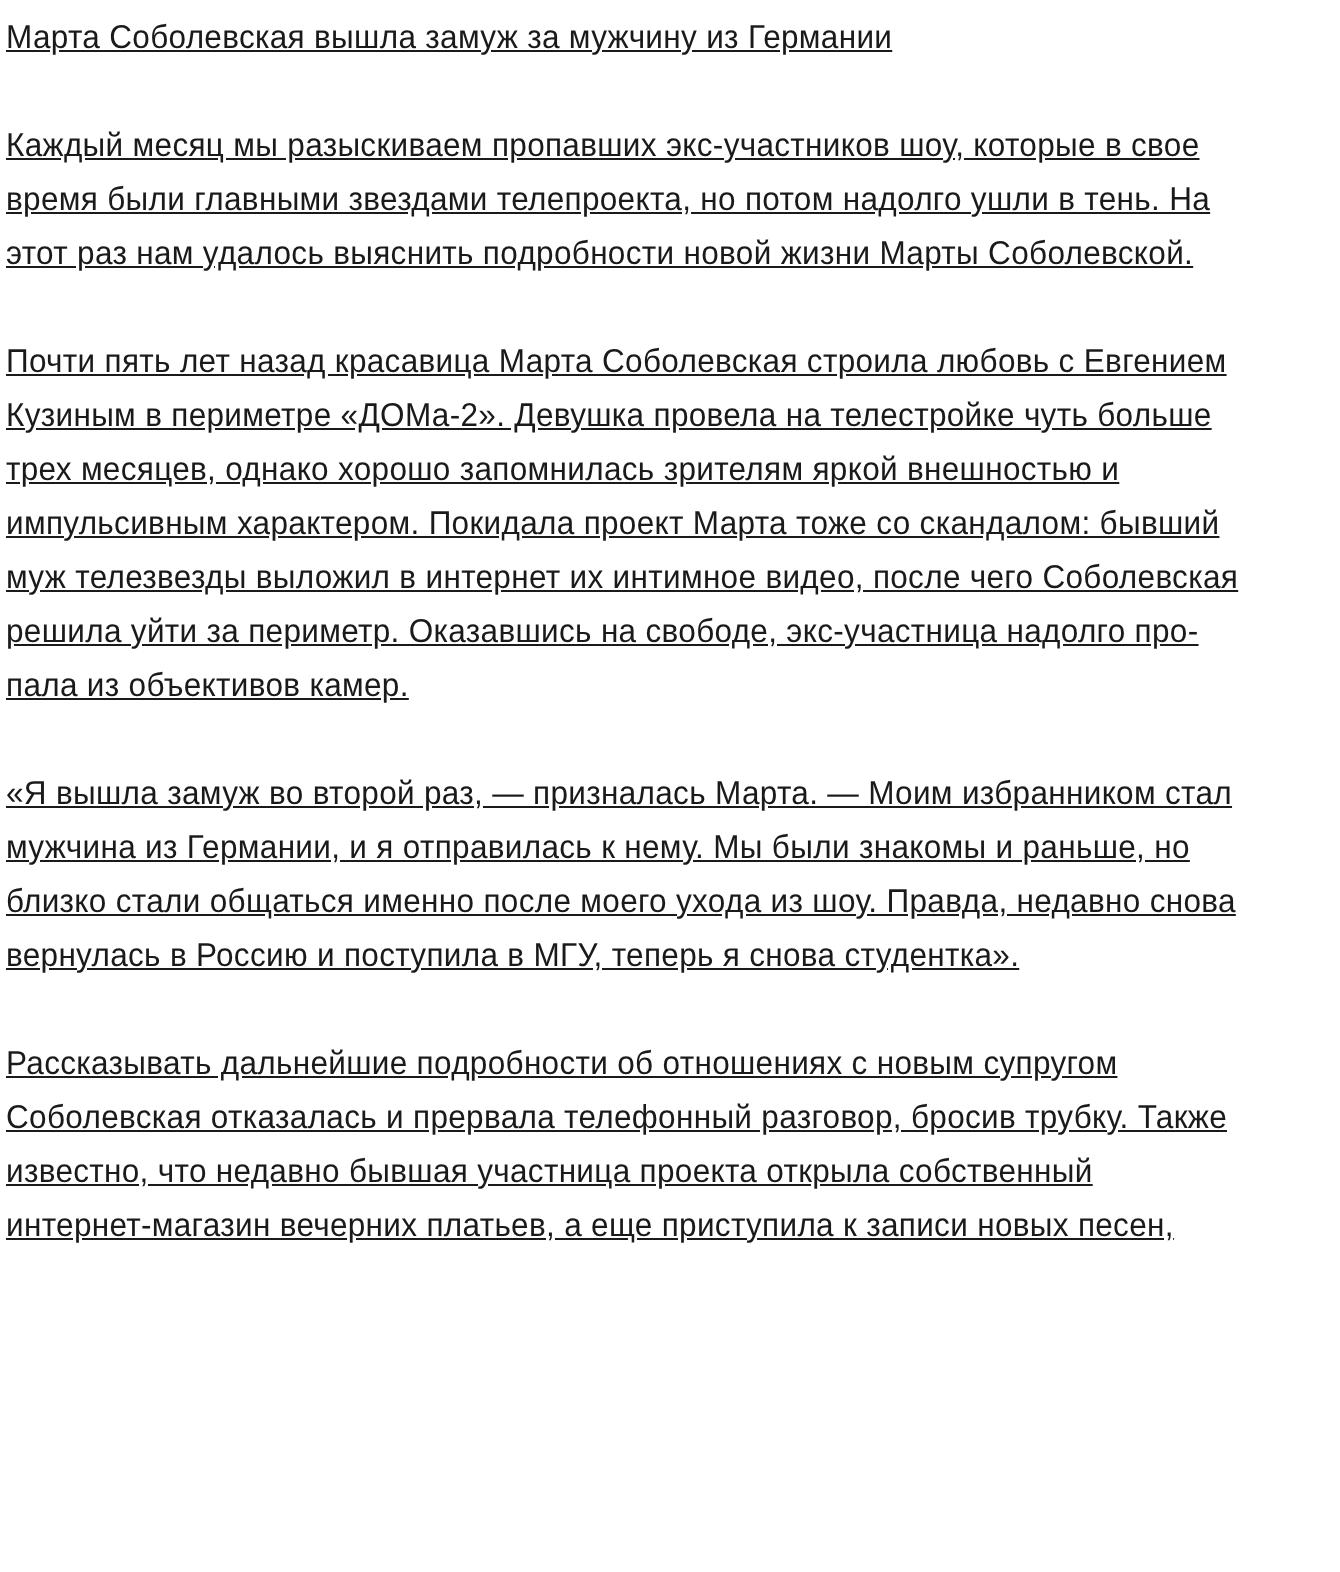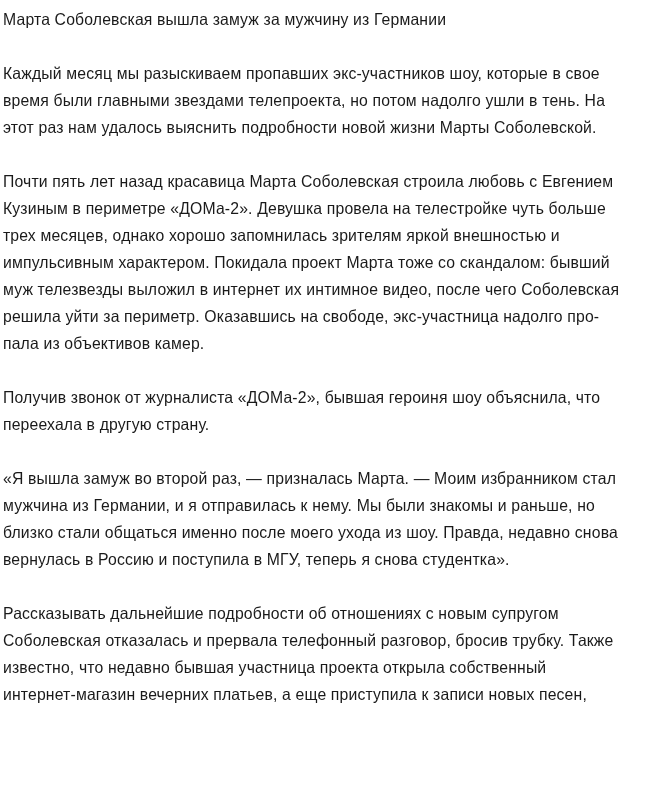--- a/index.html
+++ b/index.html
@@ -21,34 +21,34 @@
   }
   .para {
     margin: 0 0 27px 0;
     font-size: 16.5px;
     line-height: 27px;
     color: #1a1a1a;
     letter-spacing: 0.01em;
     white-space: pre-line;
     font-stretch: condensed;
     transform-origin: left top;
+    text-decoration: underline;
   }
   .para:last-child {
     margin-bottom: 0;
   }
   
   .para > span.line {
     display: block;
     transform: scaleX(0.955);
     transform-origin: left center;
   }
 </style>
 </head>
 <body style="background: rgb(255, 255, 255);">
 
 <article id="article" style="color: rgb(26, 26, 26);">
     <p class="para"><span class="line">Марта Соболевская вышла замуж за мужчину из Германии</span></p>
     <p class="para"><span class="line">Каждый месяц мы разыскиваем пропавших экс-участников шоу, которые в свое</span><span class="line">время были главными звездами телепроекта, но потом надолго ушли в тень. На</span><span class="line">этот раз нам удалось выяснить подробности новой жизни Марты Соболевской.</span></p>
     <p class="para"><span class="line">Почти пять лет назад красавица Марта Соболевская строила любовь с Евгением</span><span class="line">Кузиным в периметре «ДОМа-2». Девушка провела на телестройке чуть больше</span><span class="line">трех месяцев, однако хорошо запомнилась зрителям яркой внешностью и</span><span class="line">импульсивным характером. Покидала проект Марта тоже со скандалом: бывший</span><span class="line">муж телезвезды выложил в интернет их интимное видео, после чего Соболевская</span><span class="line">решила уйти за периметр. Оказавшись на свободе, экс-участница надолго про-</span><span class="line">пала из объективов камер.</span></p>
-    <p class="para"><span class="line">Получив звонок от журналиста «ДОМа-2», бывшая героиня шоу объяснила, что</span><span class="line">переехала в другую страну.</span></p>
     <p class="para"><span class="line">«Я вышла замуж во второй раз, — призналась Марта. — Моим избранником стал</span><span class="line">мужчина из Германии, и я отправилась к нему. Мы были знакомы и раньше, но</span><span class="line">близко стали общаться именно после моего ухода из шоу. Правда, недавно снова</span><span class="line">вернулась в Россию и поступила в МГУ, теперь я снова студентка».</span></p>
     <p class="para"><span class="line">Рассказывать дальнейшие подробности об отношениях с новым супругом</span><span class="line">Соболевская отказалась и прервала телефонный разговор, бросив трубку. Также</span><span class="line">известно, что недавно бывшая участница проекта открыла собственный</span><span class="line">интернет-магазин вечерних платьев, а еще приступила к записи новых песен,</span></p>
   </article>
 
 </body></html>

